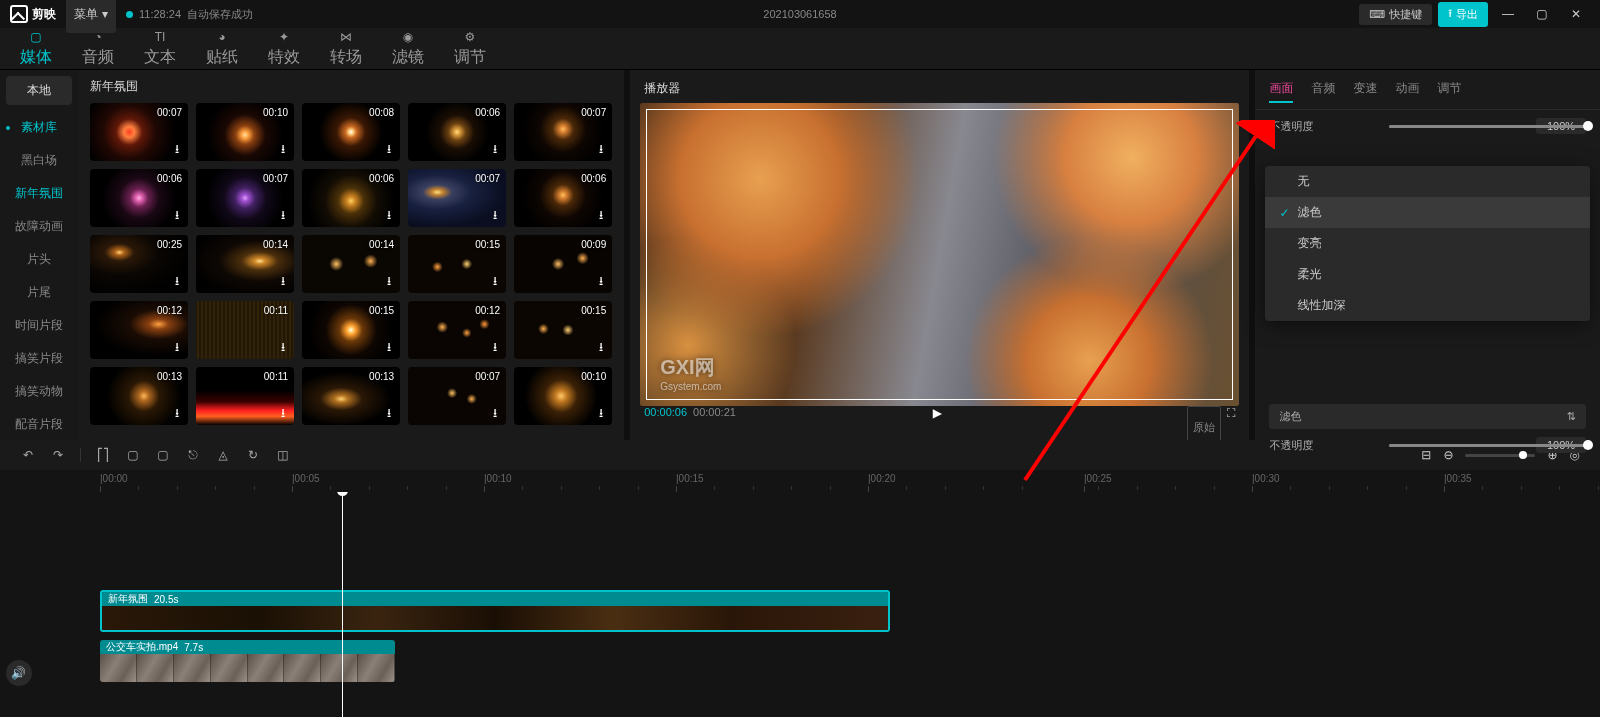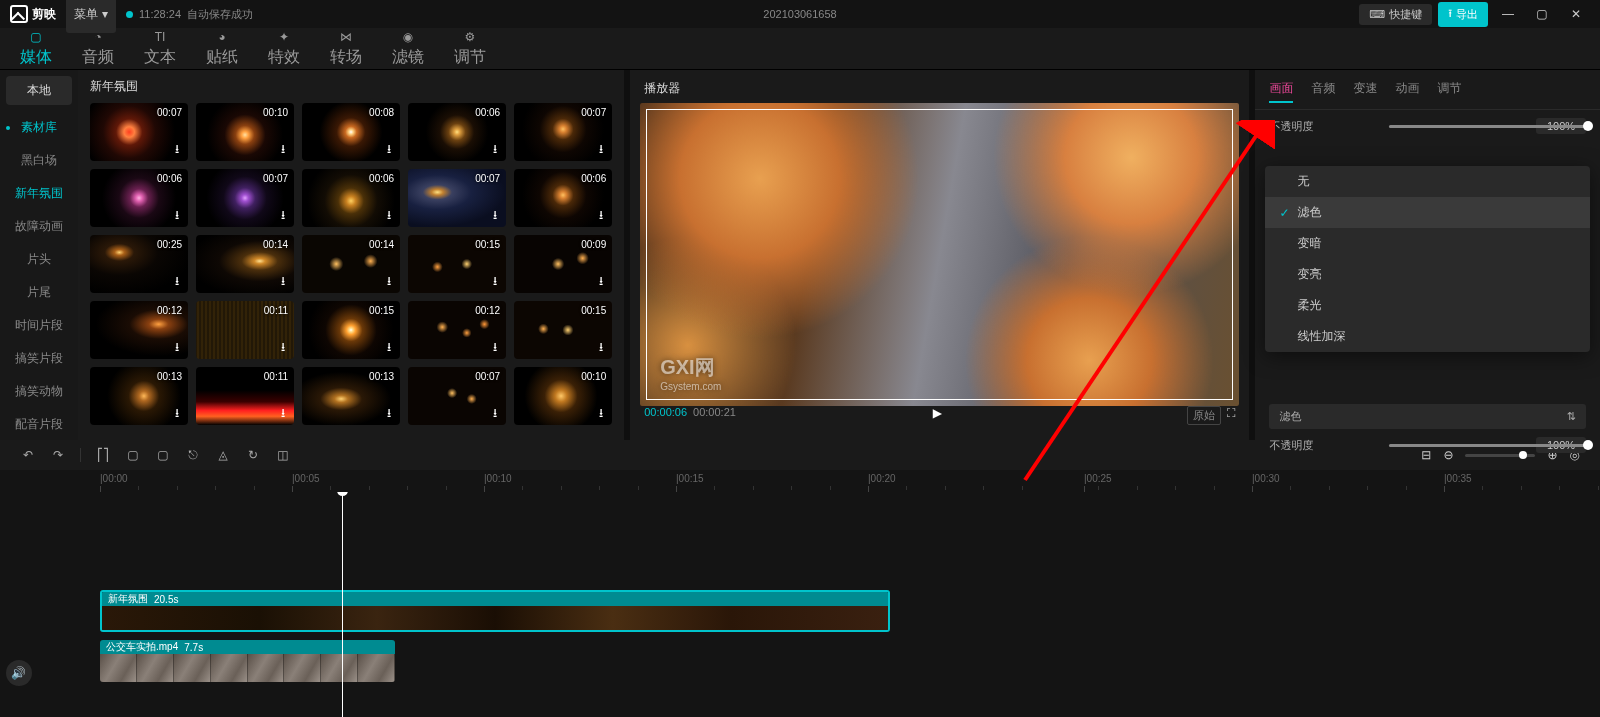--- a/index.html
+++ b/index.html
@@ -49,21 +49,21 @@
 .player-header { padding: 10px 14px 6px; color: #ddd; font-size: 12px; }
 .player-viewport { flex: 1; position: relative; margin: 0 10px; background: #000; border-radius: 2px; overflow: hidden; }
 .preview-frame { position: absolute; inset: 6px; border: 1px solid #fff; }
 .preview-img { width: 100%; height: 100%; background: radial-gradient(circle at 20% 25%, #e8a050 0%, #c87030 15%, transparent 30%), radial-gradient(circle at 82% 18%, #f0b060 0%, #d88040 12%, transparent 25%), radial-gradient(circle at 75% 85%, #e8a050 0%, #c87030 12%, transparent 24%), radial-gradient(circle at 8% 80%, #d89040 0%, transparent 18%), linear-gradient(100deg, #3a2818 0%, #5a3a20 30%, #888890 50%, #505058 70%, #6a5030 100%); position: relative; }
 .watermark { position: absolute; bottom: 14px; left: 20px; color: rgba(255,255,255,0.55); font-size: 20px; font-weight: bold; text-shadow: 0 0 6px rgba(0,0,0,0.6); }
 .watermark .sub { font-size: 10px; font-weight: normal; display: block; }
 .player-controls { height: 34px; display: flex; align-items: flex-start; padding: 0 14px; gap: 6px; }
 .player-controls .time-cur { color: #00c4cc; font-size: 11px; }
 .player-controls .time-total { color: #888; font-size: 11px; }
 .player-controls .play { margin: 0 auto; color: #fff; cursor: pointer; }
-.player-controls .orig { color: #888; border: 1px solid #444; padding: 1px 5px; font-size: 11px; border-radius: 2px; margin-left: 48px; }
+.player-controls .orig { color: #888; border: 1px solid #444; padding: 13px 5px; font-size: 11px; border-radius: 2px; margin-left: 48px; }
 .player-controls .full { color: #ccc; cursor: pointer; }
 
 
 .props-panel { width: 345px; margin-left: 6px; background: #1a1a1a; display: flex; flex-direction: column; position: relative; }
 .props-tabs { display: flex; gap: 18px; padding: 10px 14px 6px; border-bottom: 1px solid #2a2a2a; }
 .props-tab { color: #888; cursor: pointer; font-size: 12px; padding-bottom: 4px; }
 .props-tab.active { color: #ec4899; border-bottom: 2px solid #00c4cc; }
 .props-body { padding: 8px 14px; flex: 1; }
 .slider-row { display: flex; align-items: center; gap: 10px; margin-bottom: 10px; }
 .slider-row .lbl { width: 48px; color: #aaa; font-size: 11px; }
@@ -390,24 +390,20 @@
     </div>
 
     <div class="dropdown-open" id="blendlist">
         <div class="opt">
           <span class="chk"></span>
           <span>无</span>
         </div>
         <div class="opt selected">
           <span class="chk">✓</span>
           <span>滤色</span>
-        </div>
-        <div class="opt">
-          <span class="chk"></span>
-          <span>变暗</span>
         </div>
         <div class="opt">
           <span class="chk"></span>
           <span>变亮</span>
         </div>
         <div class="opt">
           <span class="chk"></span>
           <span>柔光</span>
         </div>
         <div class="opt">

